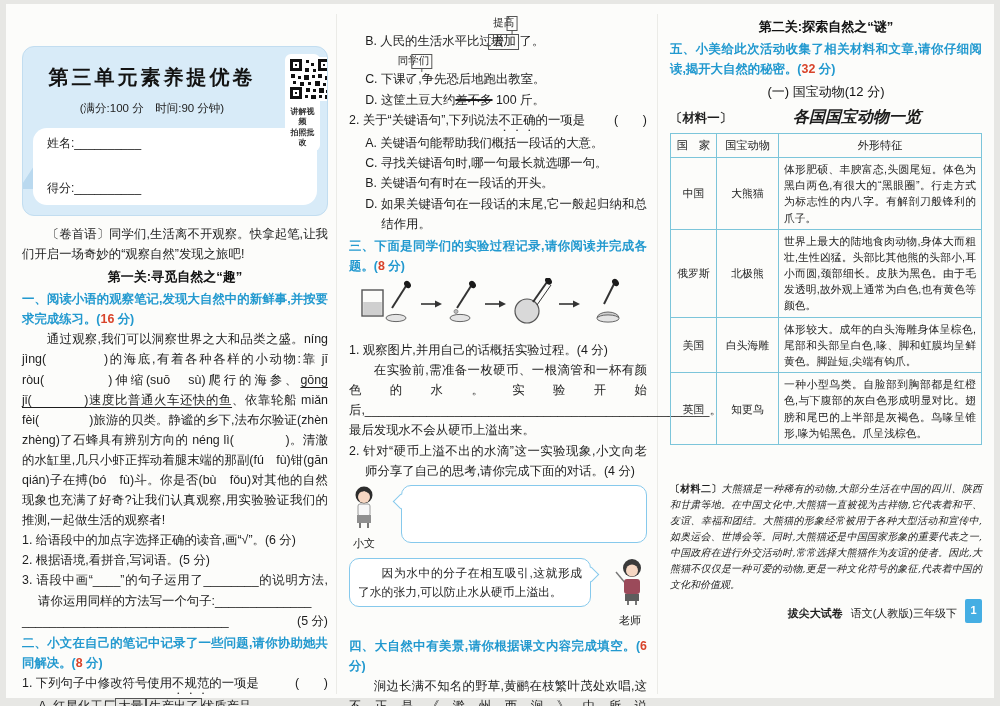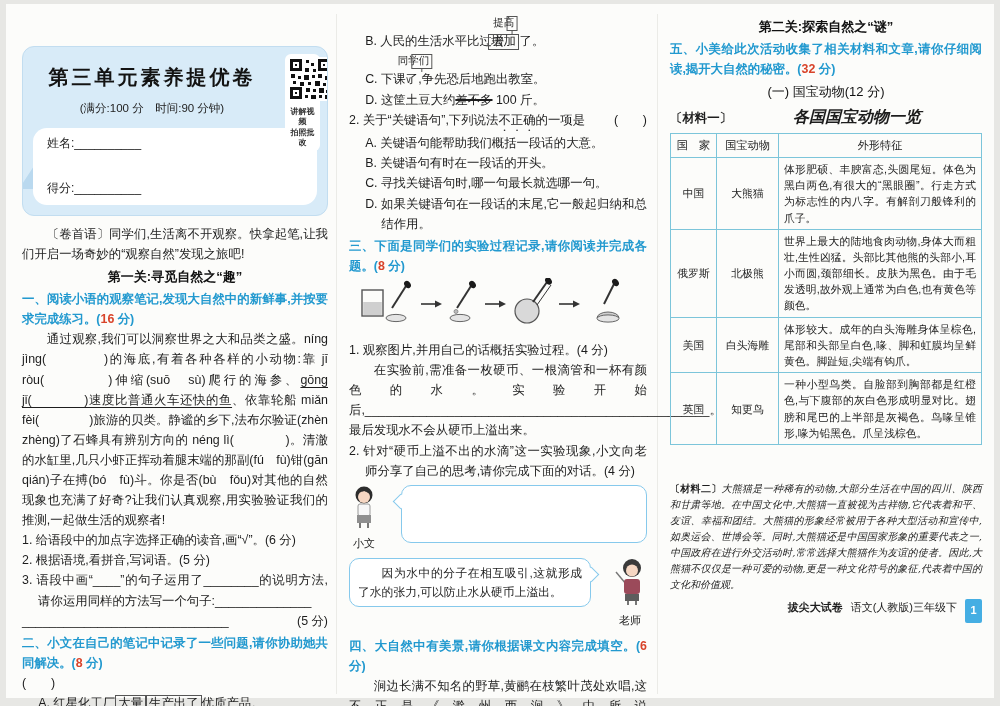--- a/index.html
+++ b/index.html
@@ -85,21 +85,21 @@
   table.animals th, table.animals td { border:1px solid #7cc5da; padding:3px 5px; }
   table.animals th { font-weight:normal; text-align:center; font-size:11.2px; }
   td.ctr { text-align:center; width:46px; }
   td.ctr2 { text-align:center; width:62px; }
   td.desc { text-align:justify; }
   .kai { font-family:"DejaVu Serif",serif; font-style:italic; }
   .mat2 { text-align:justify; font-size:10px; line-height:1.6;margin-top:36px; }
   .mat2 .mat-label { font-style:normal; }
 
   
-  .footer { display:flex; justify-content:flex-end; align-items:flex-start;
+  .footer { display:flex; justify-content:flex-end; align-items:flex-end;
     gap:8px; margin-top:6px; font-size:11px; }
   .footer-brand { font-weight:bold; }
   .page-box { background:#45aee3; color:#fff; width:17px; height:24px;
     display:flex; align-items:center; justify-content:center; border-radius:2px;
     font-size:11px; font-weight:bold; }
 
   .diagram-wrap { text-align:center; margin:2px 0; }
 </style>
 </head>
 <body>
@@ -179,20 +179,21 @@
       <div class="flexline">
         <span class="blank">______________________________</span>
         <span>(5 分)</span>
       </div>
 
       <div class="sec">
         <span>二、小文在自己的笔记中记录了一些问题,请你协助她共同解决。</span><span><span>(</span><span class="score-num">8</span><span> 分)</span></span>
       </div>
 
       <div class="flexline">
+        <span><span class="qnum">1.</span><span> 下列句子中修改符号使用</span><span class="dot-under">不规范</span><span>的一项是</span></span>
         <span>(　　)</span>
       </div>
       <div class="opt">
         <span>A.</span><span> 红星化工厂</span><span class="boxed">大量</span><span class="boxed">生产出了</span><span>优质产品。</span>
       </div>
     </div>
 
     <div class="col c2">
 
       <div class="opt tall">
@@ -205,22 +206,22 @@
 
       <div class="opt">
         <span>D.</span><span> 这筐土豆大约</span><span class="strike">差不多</span><span> 100 斤。</span>
       </div>
 
       <div class="flexline">
         <span><span class="qnum">2.</span><span> 关于“关键语句”,下列说法</span><span class="dot-under">不正确</span><span>的一项是</span></span>
         <span>(　　)</span>
       </div>
       <div class="opt">A. 关键语句能帮助我们概括一段话的大意。</div>
+      <div class="opt">C. 寻找关键语句时,哪一句最长就选哪一句。</div>
       <div class="opt">B. 关键语句有时在一段话的开头。</div>
-      <div class="opt">C. 寻找关键语句时,哪一句最长就选哪一句。</div>
       <div class="opt">D. 如果关键语句在一段话的末尾,它一般起归纳和总结作用。</div>
 
       <div class="sec">
         <span>三、下面是同学们的实验过程记录,请你阅读并完成各题。</span><span><span>(</span><span class="score-num">8</span><span> 分)</span></span>
       </div>
 
       <div class="diagram-wrap">
         <svg width="278" height="54" viewBox="0 0 278 54">
 
           <rect x="3" y="12" width="21" height="26" fill="none" stroke="#555" stroke-width="1.4"></rect>

